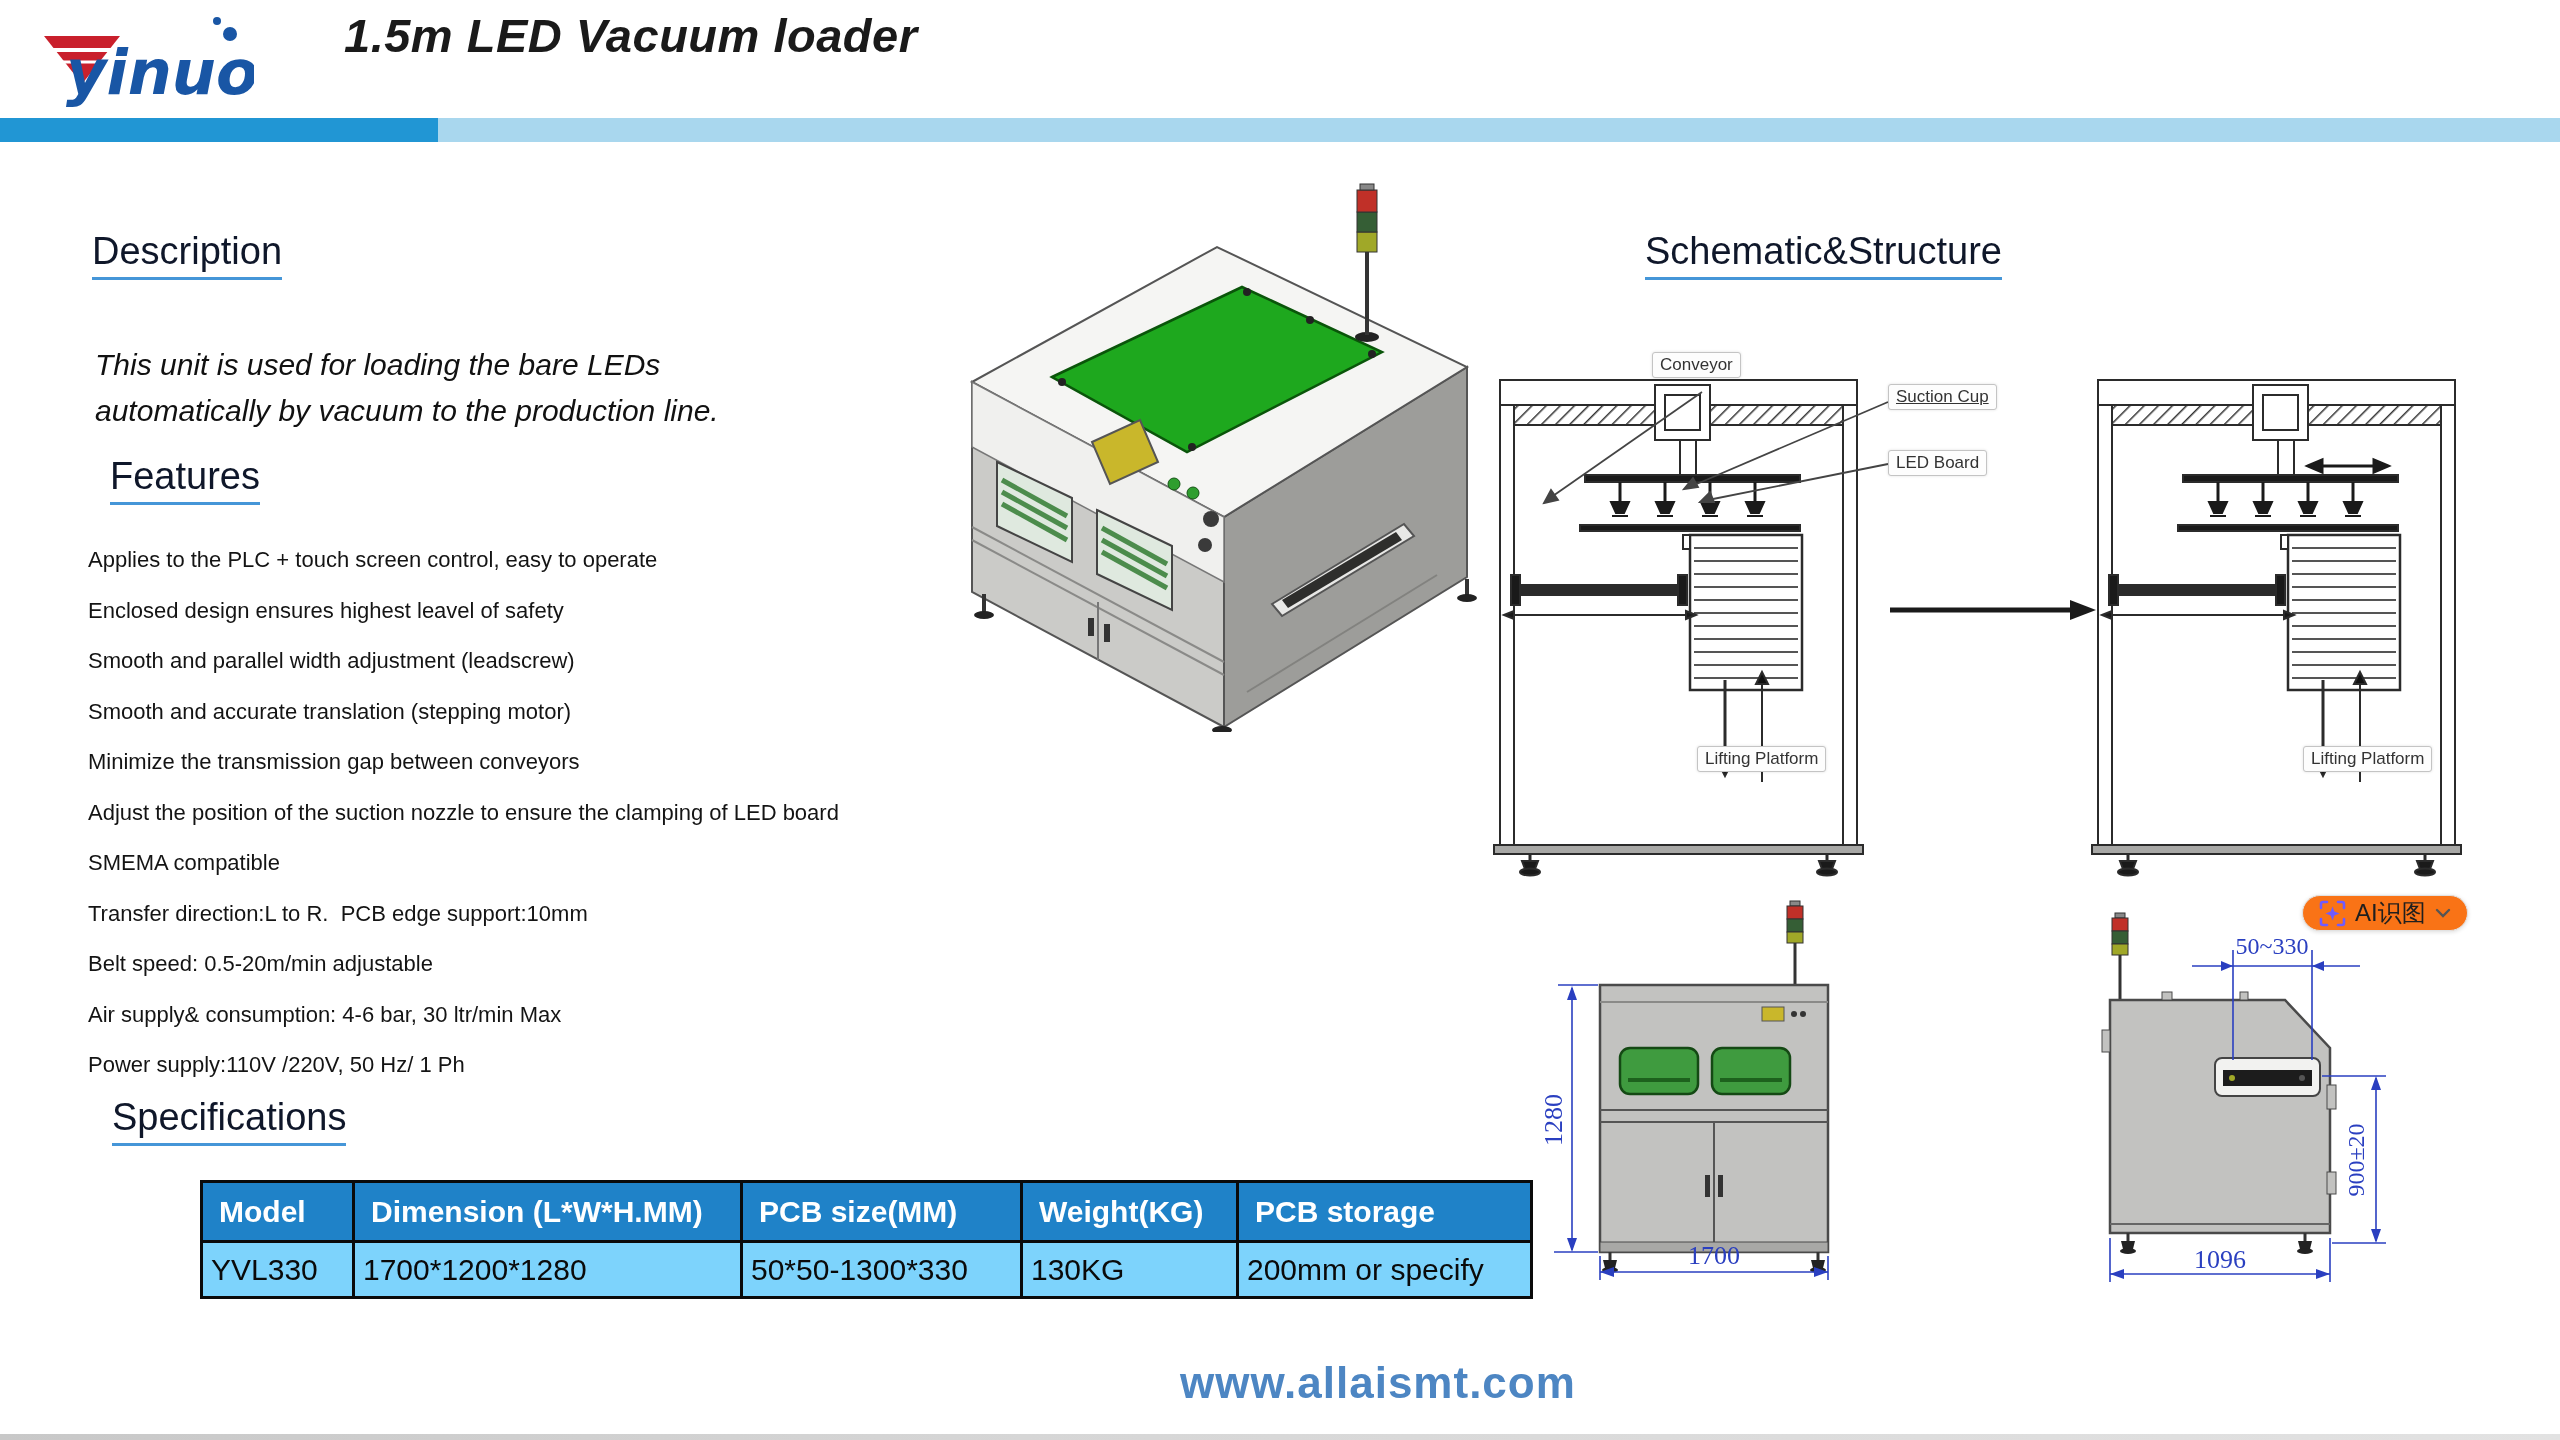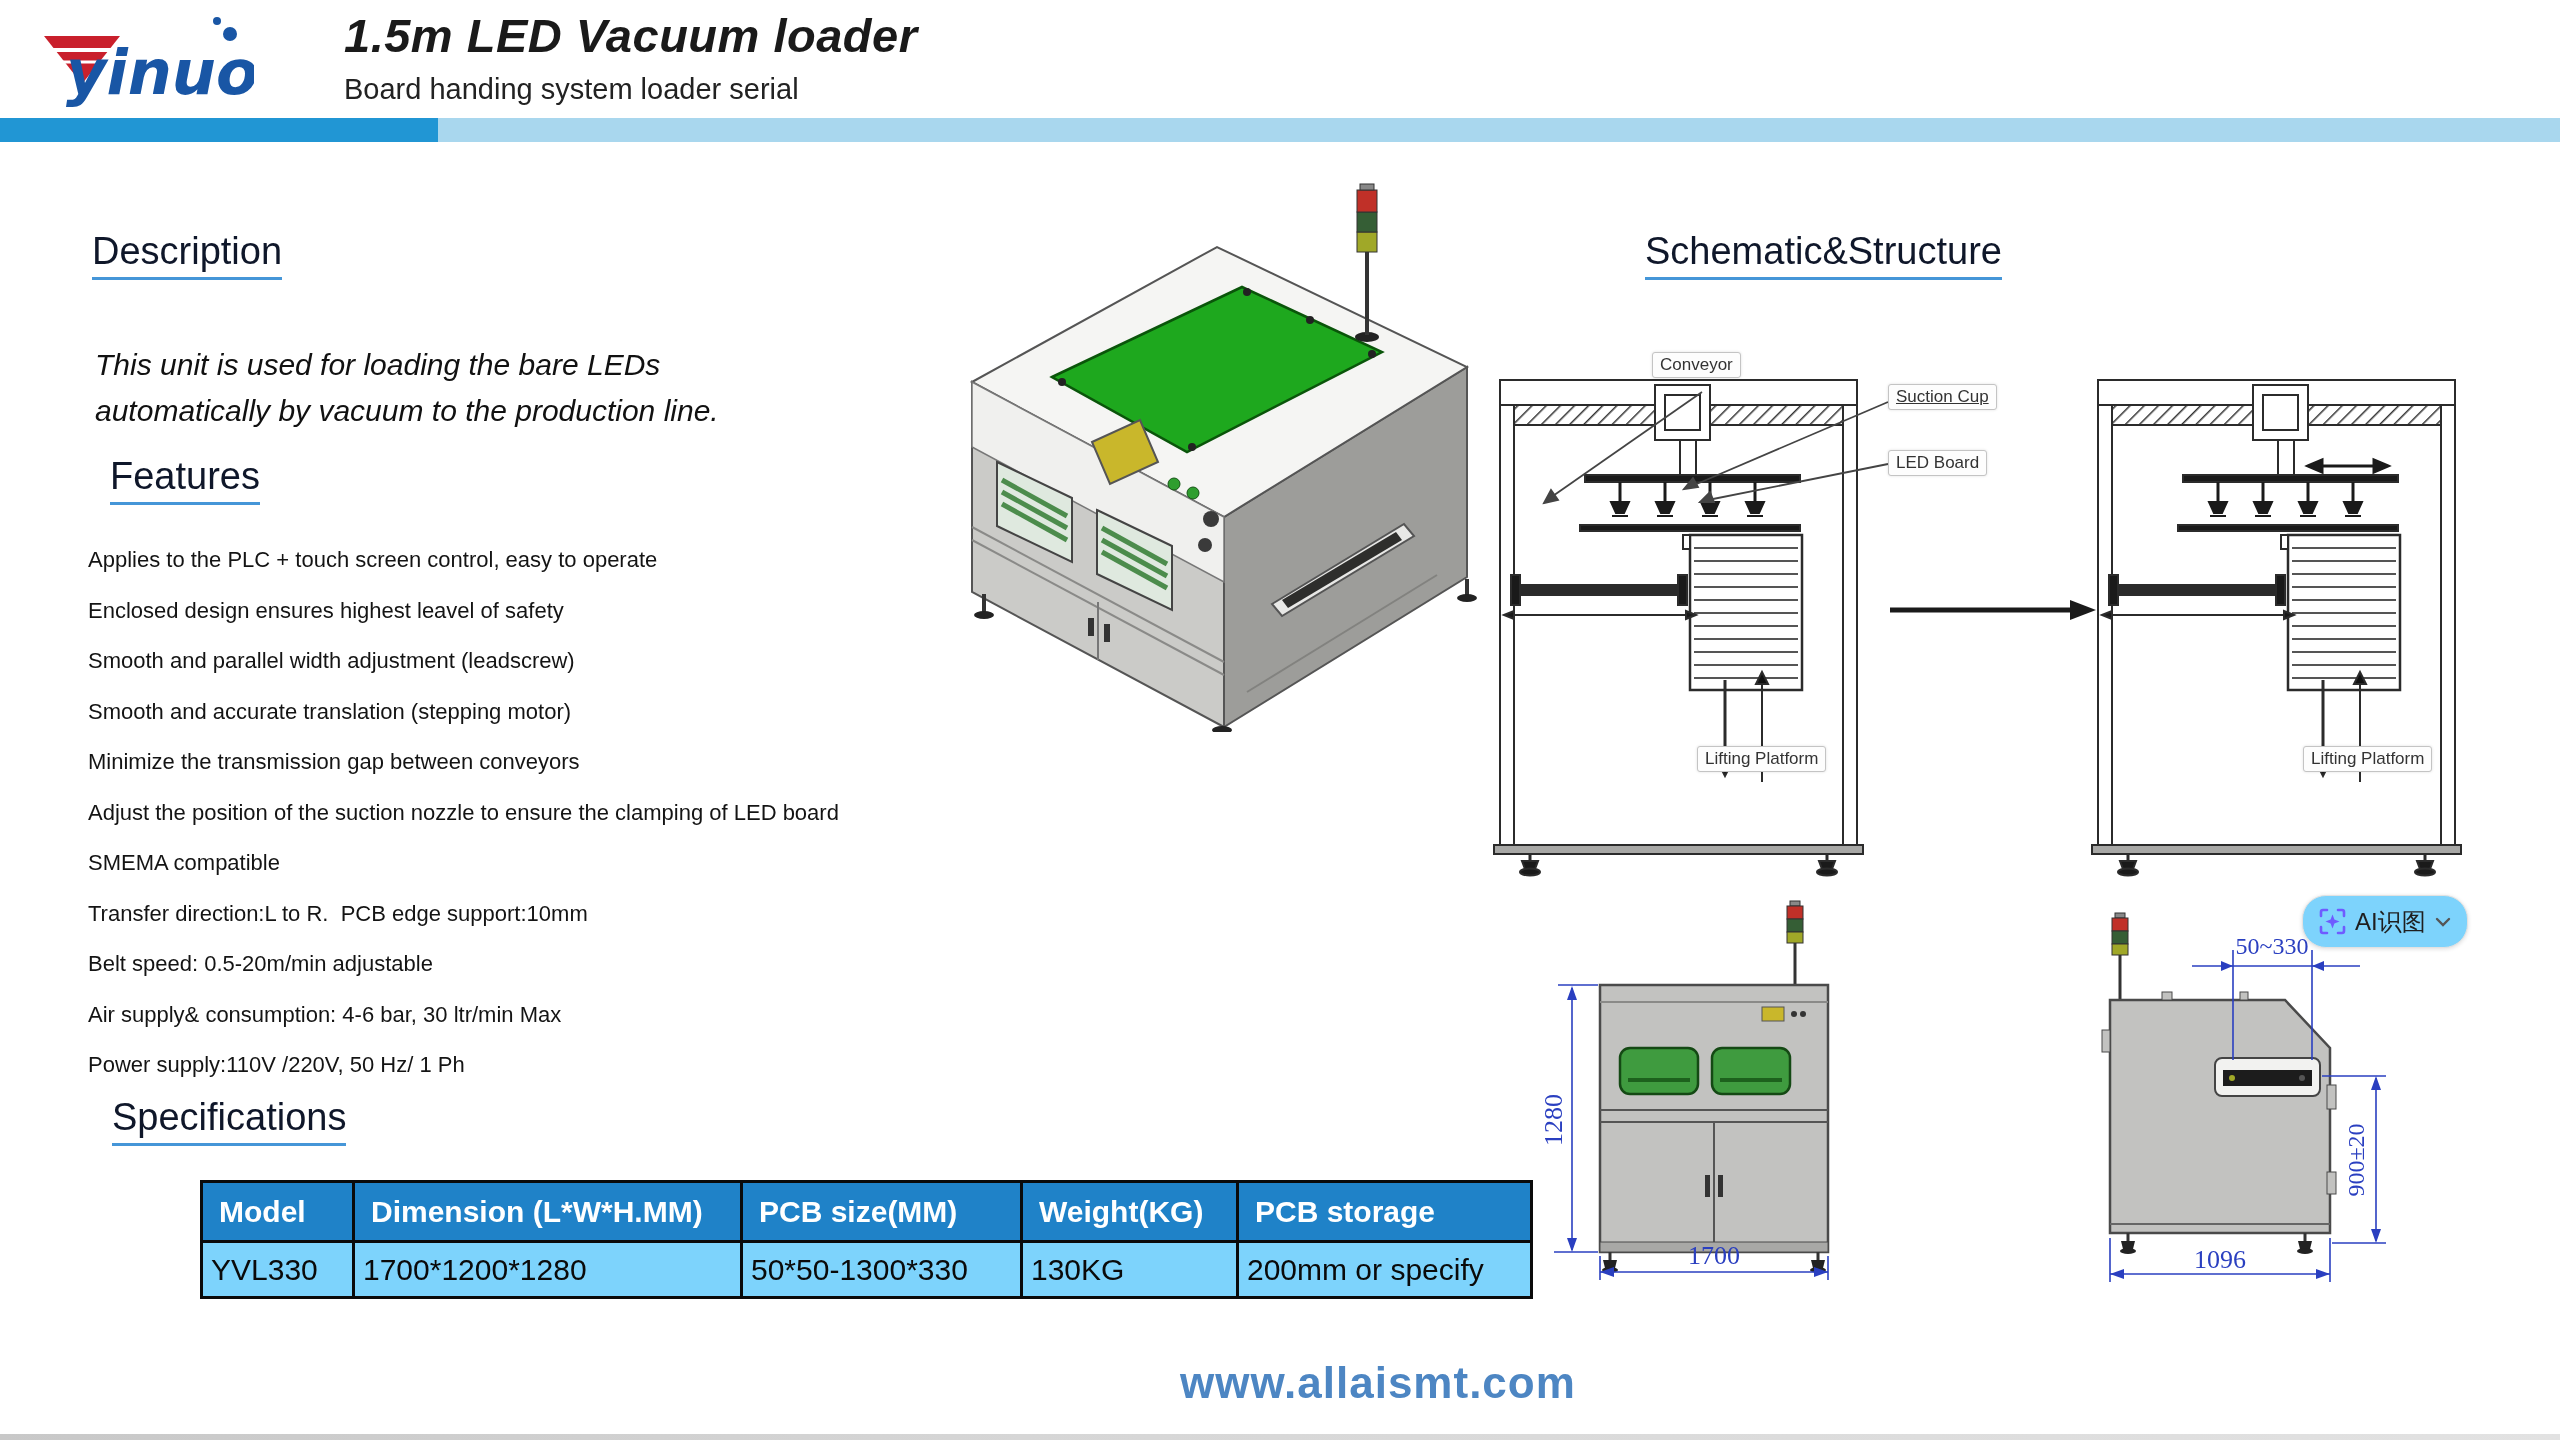--- a/index.html
+++ b/index.html
@@ -38,23 +38,23 @@
 
   
   .schem-label {
     position:absolute; font-size:17px; color:#333; background:#fdfdfd;
     border:1px solid #c4c4c4; border-radius:3px; padding:2px 7px;
     box-shadow:0 0 3px rgba(0,0,0,0.12); white-space:nowrap;
   }
 
   
   .ai-btn {
-    position:absolute; left:2302px; top:895px; height:53px;
+    position:absolute; left:2302px; top:895px; height:36px;
     display:flex; align-items:center; gap:9px; padding:0 16px;
-    background:#7dd3fc; border:1px solid #e2e2e2; border-radius:24px;
+    background:#f97316; border:1px solid #e2e2e2; border-radius:24px;
     box-shadow:0 1px 4px rgba(0,0,0,0.14); cursor:pointer;
   }
   .ai-btn .label { font-size:24px; color:#1f1f1f; }
 
   .website { font-size:44px; font-weight:bold; color:#4d86c3; letter-spacing:1px; }
   .bottom-strip { position:absolute; left:0; top:1434px; width:2560px; height:6px;
     background:linear-gradient(90deg,#c8c8c8 0%,#d6d6d6 40%,#e2e2e2 100%); }
 </style>
 </head>
 <body>
@@ -67,21 +67,20 @@
       <line x1="38" y1="40" x2="98" y2="40" stroke="#ffffff" stroke-width="4"></line>
       <line x1="48" y1="52" x2="88" y2="52" stroke="#ffffff" stroke-width="3"></line>
       <text x="52" y="84" font-family="DejaVu Sans, sans-serif" font-size="62" font-weight="bold" font-style="italic" fill="#1956a5">yinuo</text>
       <circle cx="216" cy="24" r="7" fill="#1956a5"></circle>
       <circle cx="203" cy="11" r="4" fill="#1956a5"></circle>
     </svg>
   </div>
 
   <div class="abs" style="left:344px; top:8px;">
     <div class="page-title">1.5m LED Vacuum loader</div>
-    <div class="page-subtitle">Board handing system loader serial</div>
   </div>
 
   <div class="bar">
     <div class="dark"></div>
     <div class="light"></div>
   </div>
 
   <div class="abs" style="left:92px; top:230px;">
     <span class="sec-heading">Description</span>
   </div>

